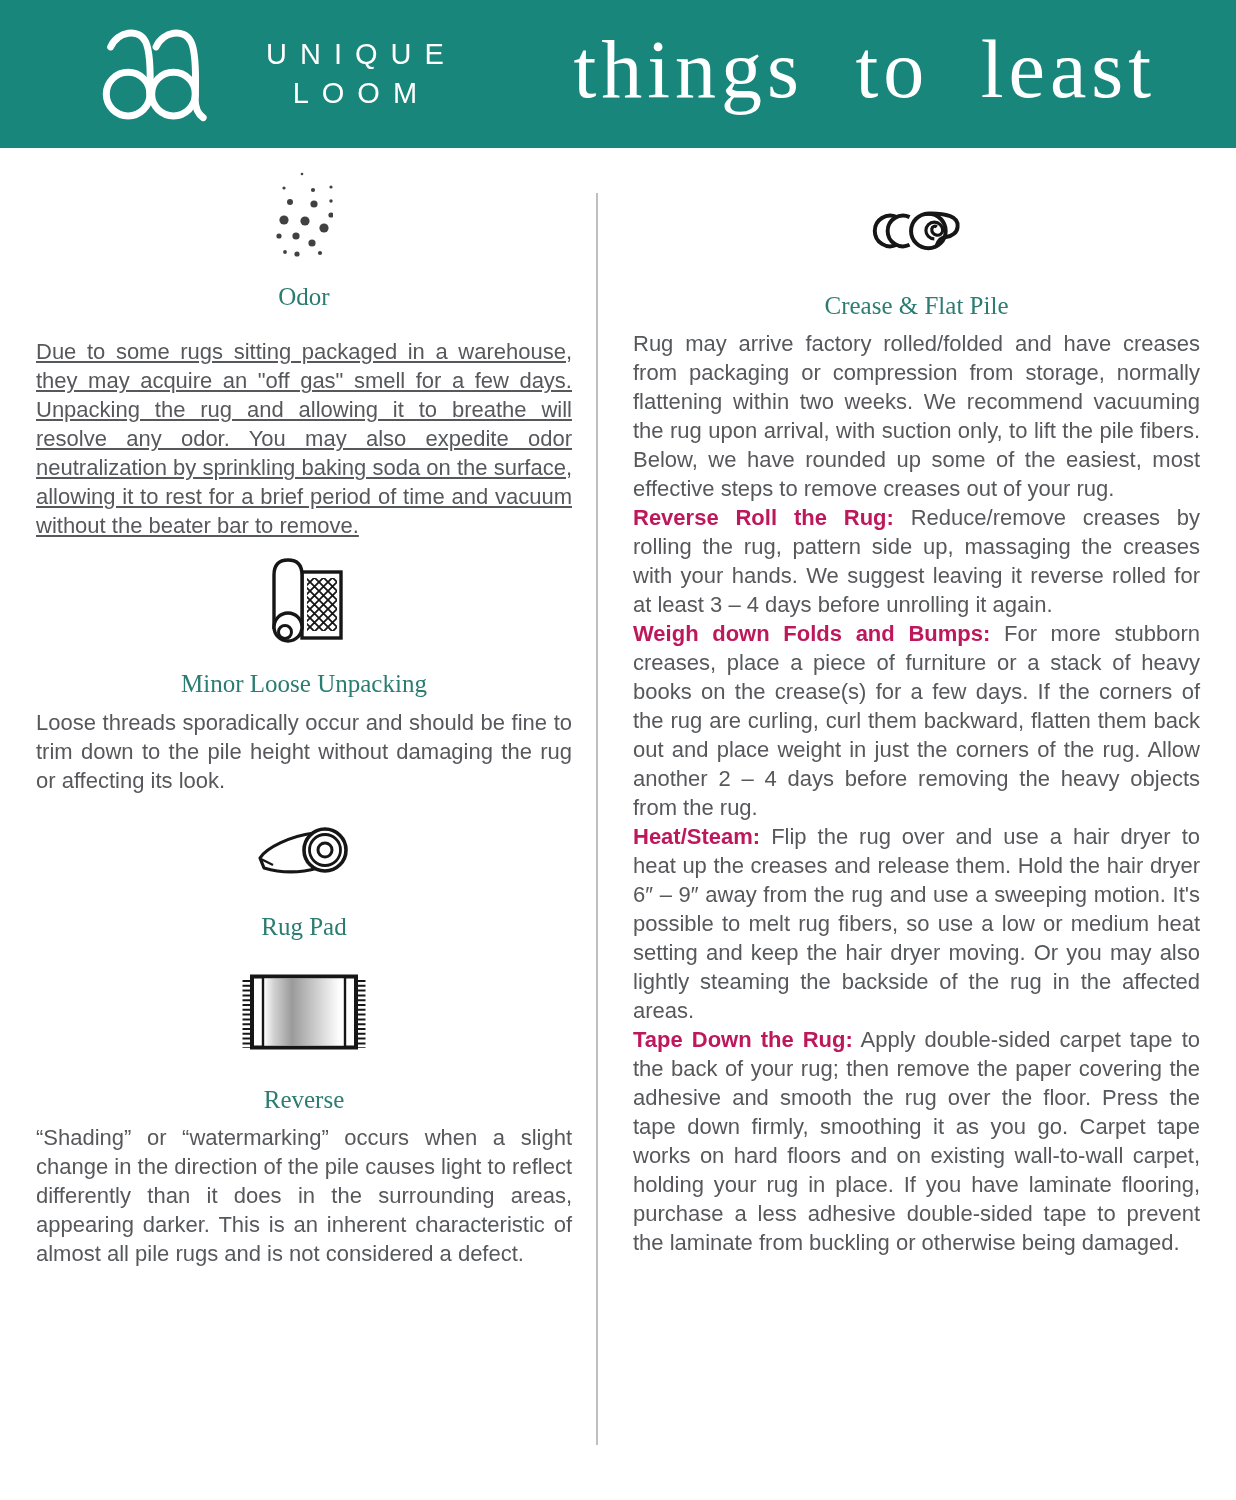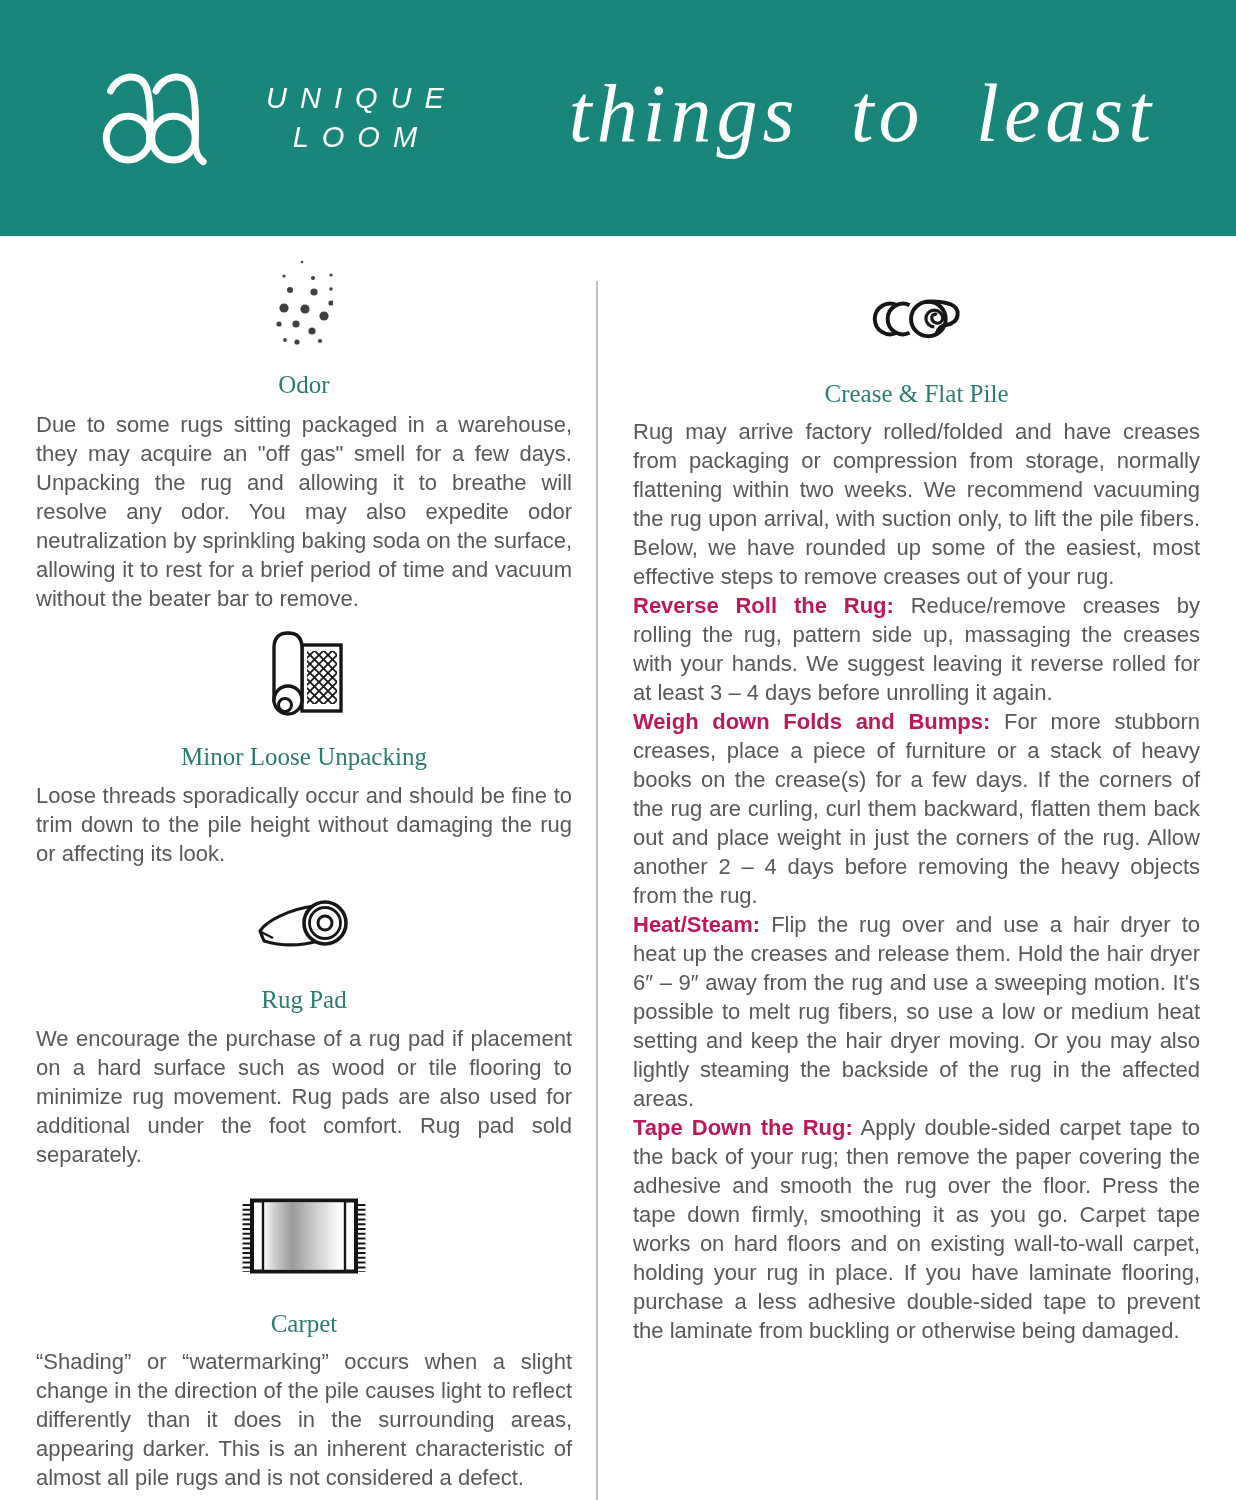--- a/index.html
+++ b/index.html
@@ -3,22 +3,22 @@
 <meta charset="utf-8">
 <style>
   html,body { margin:0; padding:0; background:#ffffff; }
   .page {
     position:relative; width:1236px; height:1500px; margin:0 auto;
     background:#ffffff; overflow:hidden;
     font-family:"Liberation Sans", sans-serif;
   }
   
   .header {
-    height:236px; background:#18867B;
-    display:flex; align-items:center;font-style:italic;
+    height:148px; background:#18867B;
+    display:flex; align-items:center;
   }
   .logo-svg { margin-left:100px; display:block; }
   .brand { margin-left:26px; color:#ffffff; }
   .brand-line {
     font-size:29px; line-height:39px; letter-spacing:13px; margin-right:-13px;
     text-align:center; font-weight:400;
   }
   .page-title {
     margin-left:auto; margin-right:80px; color:#ffffff;
     font-family:"Liberation Serif","DejaVu Serif",serif; font-weight:400;
@@ -36,21 +36,21 @@
     font-family:"Liberation Serif","DejaVu Serif",serif; font-weight:400;
     font-size:25px; line-height:37px; color:#2B7C71; margin:0; text-align:center;
   }
   p.body {
     font-size:22px; line-height:29px; color:#57585B; margin:0;
     text-align:justify; text-justify:inter-word;
   }
   p.body strong { color:#be185d; font-weight:700; }
   
   .sec-odor  .icon-wrap { margin-top:23px; margin-bottom:21px; }
-  .sec-odor  p.body { margin-top:7px; }
+  .sec-odor  p.body { margin-top:22px;text-decoration:underline; }
   .sec-mlt   { margin-top:15px; }
   .sec-mlt   .icon-wrap { margin-bottom:20px; }
   .sec-mlt   p.body { margin-top:6px; }
   .sec-pad   { margin-top:26px; }
   .sec-pad   .icon-wrap { margin-bottom:27px; }
   .sec-pad   p.body { margin-top:6px; }
   .sec-shade { margin-top:28px; }
   .sec-shade .icon-wrap { margin-bottom:30px; }
   .sec-shade p.body { margin-top:5px; }
   .sec-crease .icon-wrap { margin-top:56px; margin-bottom:33px; }
@@ -134,21 +134,20 @@
         <div class="icon-wrap">
           <svg width="96" height="60" viewBox="0 0 96 60">
             <path d="M58 12 C34 15 10 27 4 37 L8 47 C28 53 48 51 62 47 Z" fill="#ffffff" class="ink" stroke-width="3.2" stroke-linejoin="round"></path>
             <path d="M5 38 L17 44" class="ink" stroke-width="2.2"></path>
             <circle cx="69" cy="29" r="21" fill="#ffffff" class="ink" stroke-width="3.6"></circle>
             <circle cx="69" cy="29" r="15.5" fill="none" class="ink" stroke-width="2.8"></circle>
             <circle cx="69" cy="29" r="7" fill="none" class="ink" stroke-width="3"></circle>
           </svg>
         </div>
         <h2>Rug Pad</h2>
-        <p class="body">We encourage the purchase of a rug pad if placement on a hard surface such as wood or tile flooring to minimize rug movement. Rug pads are also used for additional under the foot comfort. Rug pad sold separately.</p>
       </section>
 
       <section class="sec-shade">
         <div class="icon-wrap">
           <svg width="124" height="78" viewBox="0 0 124 78">
             <defs>
               <linearGradient id="sg" x1="0" y1="0" x2="1" y2="0">
                 <stop offset="0" stop-color="#ffffff"></stop>
                 <stop offset="0.12" stop-color="#d2d2d2"></stop>
                 <stop offset="0.35" stop-color="#9a9a9a"></stop>
@@ -157,21 +156,21 @@
               </linearGradient>
             </defs>
             <line x1="4.5" y1="7" x2="4.5" y2="75" class="ink" stroke-width="8" stroke-dasharray="2,2.8"></line>
             <line x1="119.5" y1="7" x2="119.5" y2="75" class="ink" stroke-width="8" stroke-dasharray="2,2.8"></line>
             <rect x="10" y="3.5" width="104" height="71" fill="#ffffff" class="ink" stroke-width="4"></rect>
             <rect x="22" y="5.5" width="80" height="67" fill="url(#sg)"></rect>
             <line x1="21" y1="4" x2="21" y2="74" class="ink" stroke-width="2.4"></line>
             <line x1="103" y1="4" x2="103" y2="74" class="ink" stroke-width="2.4"></line>
           </svg>
         </div>
-        <h2>Carpet</h2>
+        <h2>Reverse</h2>
         <p class="body">“Shading” or “watermarking” occurs when a slight change in the direction of the pile causes light to reflect differently than it does in the surrounding areas, appearing darker. This is an inherent characteristic of almost all pile rugs and is not considered a defect.</p>
       </section>
 
     </div>
 
     <div class="col-right">
       <section class="sec-crease">
         <div class="icon-wrap">
           <svg width="95" height="50" viewBox="0 0 96 50" fill="none">
             <path d="M28 13 A 15.5 15.5 0 1 0 28 41" class="ink" stroke-width="4"></path>

